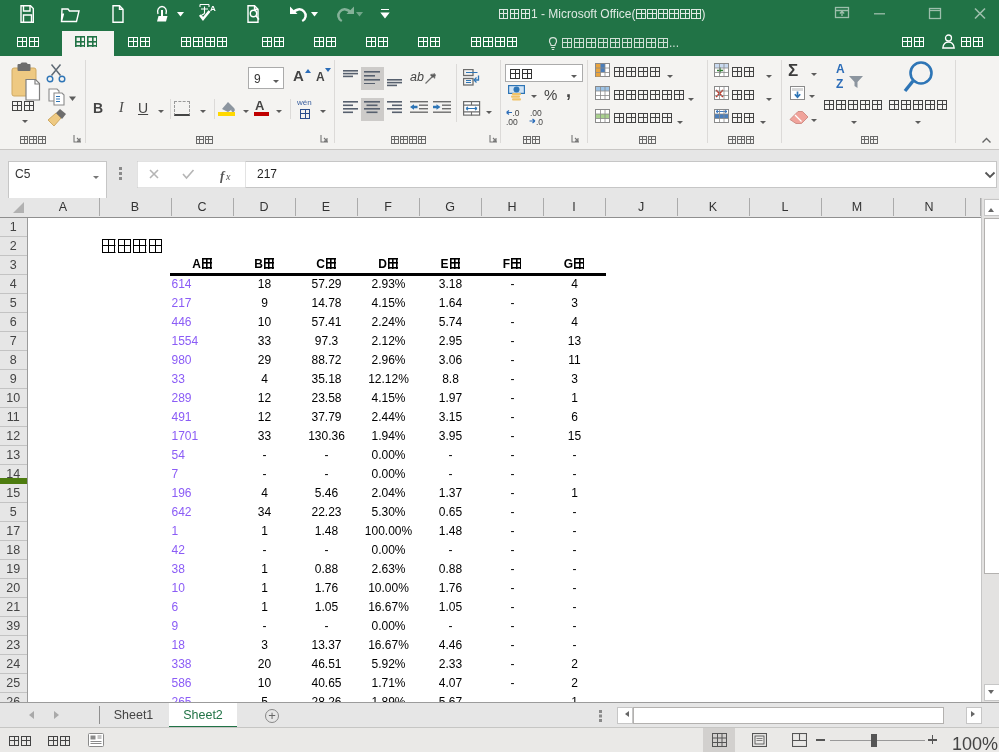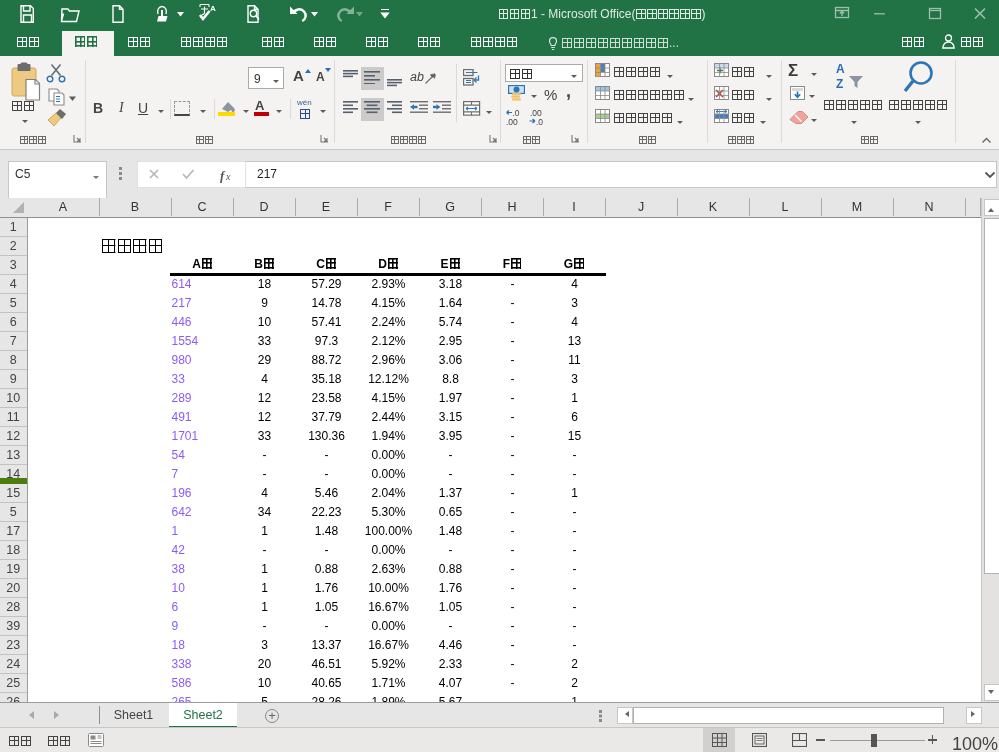--- a/index.html
+++ b/index.html
@@ -420,21 +420,21 @@
       <div style="height:19px;border-bottom:1px solid #c3c3c3;line-height:18px">11</div>
       <div style="height:19px;border-bottom:1px solid #c3c3c3;line-height:18px">12</div>
       <div style="height:19px;border-bottom:1px solid #c3c3c3;line-height:18px">13</div>
       <div style="height:19px;border-bottom:6px solid #4d7c0f;line-height:18px">14</div>
       <div style="height:19px;border-bottom:1px solid #c3c3c3;line-height:18px">15</div>
       <div style="height:19px;border-bottom:1px solid #c3c3c3;line-height:18px">5</div>
       <div style="height:19px;border-bottom:1px solid #c3c3c3;line-height:18px">17</div>
       <div style="height:19px;border-bottom:1px solid #c3c3c3;line-height:18px">18</div>
       <div style="height:19px;border-bottom:1px solid #c3c3c3;line-height:18px">19</div>
       <div style="height:19px;border-bottom:1px solid #c3c3c3;line-height:18px">20</div>
-      <div style="height:19px;border-bottom:1px solid #c3c3c3;line-height:18px">28</div>
+      <div style="height:19px;border-bottom:1px solid #c3c3c3;line-height:18px">21</div>
       <div style="height:19px;border-bottom:1px solid #c3c3c3;line-height:18px">39</div>
       <div style="height:19px;border-bottom:1px solid #c3c3c3;line-height:18px">23</div>
       <div style="height:19px;border-bottom:1px solid #c3c3c3;line-height:18px">24</div>
       <div style="height:19px;border-bottom:1px solid #c3c3c3;line-height:18px">25</div>
       <div style="height:19px;border-bottom:1px solid #c3c3c3;line-height:18px">26</div>
     </div>
 </div>
 <div class="ab" style="left:101px;top:239px;color:#000"><i class="k15"></i><i class="k15"></i><i class="k15"></i><i class="k15"></i></div>
 <div class="ab" style="left:171.5px;top:256.5px;width:62px;text-align:center;font-weight:bold;color:#000;font-size:12px">A<i class="kb"></i></div>
 <div class="ab" style="left:233.5px;top:256.5px;width:62px;text-align:center;font-weight:bold;color:#000;font-size:12px">B<i class="kb"></i></div>

